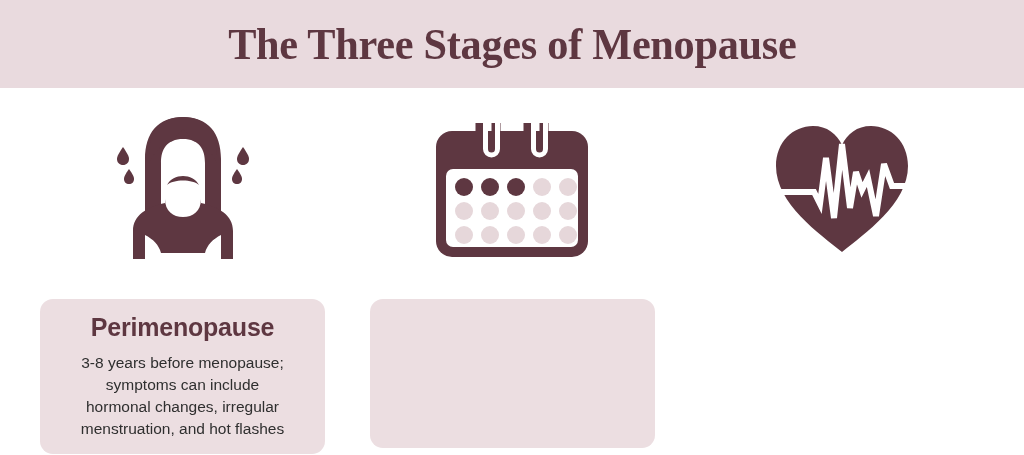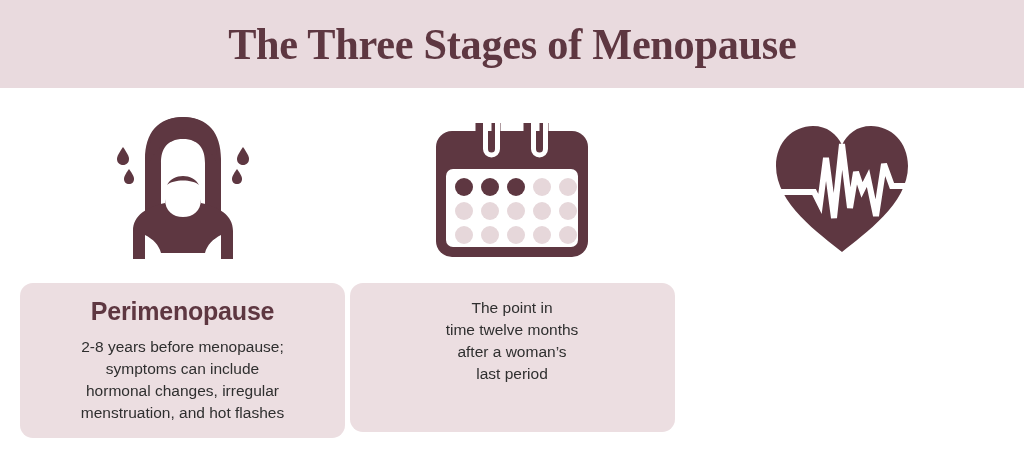--- a/index.html
+++ b/index.html
@@ -64,27 +64,28 @@
   .icon-area {
     height: 195px;
     display: flex;
     align-items: center;
     justify-content: center;
   }
   .icon-area svg { display: block; }
 
   
   .card {
-    width: 325px;
+    width: 285px;
     min-height: 149px;
     box-sizing: border-box;
     background: #ecdee1;
     border-radius: 13px;
     padding: 14px 12px 14px;
     text-align: center;
+    margin-top: 16px;
   }
   .card-title {
     font-size: 25px;
     font-weight: bold;
     color: #5e3741;
     line-height: 1.18;
     margin: 0 0 9px 0;
     letter-spacing: -0.2px;
   }
   .card-body {
@@ -149,21 +150,21 @@
             <path d="M20 36 C 16 42, 14 45, 14 48 C 14 51.5, 16.5 54, 20 54 C 23.5 54, 26 51.5, 26 48 C 26 45, 24 42, 20 36 Z"></path>
             <path d="M26 58 C 22.5 63, 21 65.5, 21 68 C 21 71, 23 73, 26 73 C 29 73, 31 71, 31 68 C 31 65.5, 29.5 63, 26 58 Z"></path>
 
             <path d="M140 36 C 136 42, 134 45, 134 48 C 134 51.5, 136.5 54, 140 54 C 143.5 54, 146 51.5, 146 48 C 146 45, 144 42, 140 36 Z"></path>
             <path d="M134 58 C 130.5 63, 129 65.5, 129 68 C 129 71, 131 73, 134 73 C 137 73, 139 71, 139 68 C 139 65.5, 137.5 63, 134 58 Z"></path>
           </g>
         </svg>
       </div>
       <div class="card">
         <p class="card-title">Perimenopause</p>
-        <p class="card-body">2-8 years before menopause;
+        <p class="card-body">3-8 years before menopause;
 symptoms can include
 hormonal changes, irregular
 menstruation, and hot flashes</p>
       </div>
     </div>
 
     <div class="column">
       <div class="icon-area">
         <svg width="168" height="150" viewBox="0 0 168 150">
 
@@ -200,24 +201,20 @@
           <g fill="#e6d7da">
             <circle cx="36" cy="124" r="9"></circle>
             <circle cx="62" cy="124" r="9"></circle>
             <circle cx="88" cy="124" r="9"></circle>
             <circle cx="114" cy="124" r="9"></circle>
             <circle cx="140" cy="124" r="9"></circle>
           </g>
         </svg>
       </div>
       <div class="card">
-        <p class="card-body">The point in
-time twelve months
-after a woman’s
-last period</p>
       </div>
     </div>
 
     <div class="column">
       <div class="icon-area">
         <svg width="160" height="148" viewBox="0 0 160 148">
           <path d="M80 140
                    C 58 122, 14 92, 14 54
                    C 14 30, 31 14, 51 14
                    C 65 14, 75 22, 80 33

